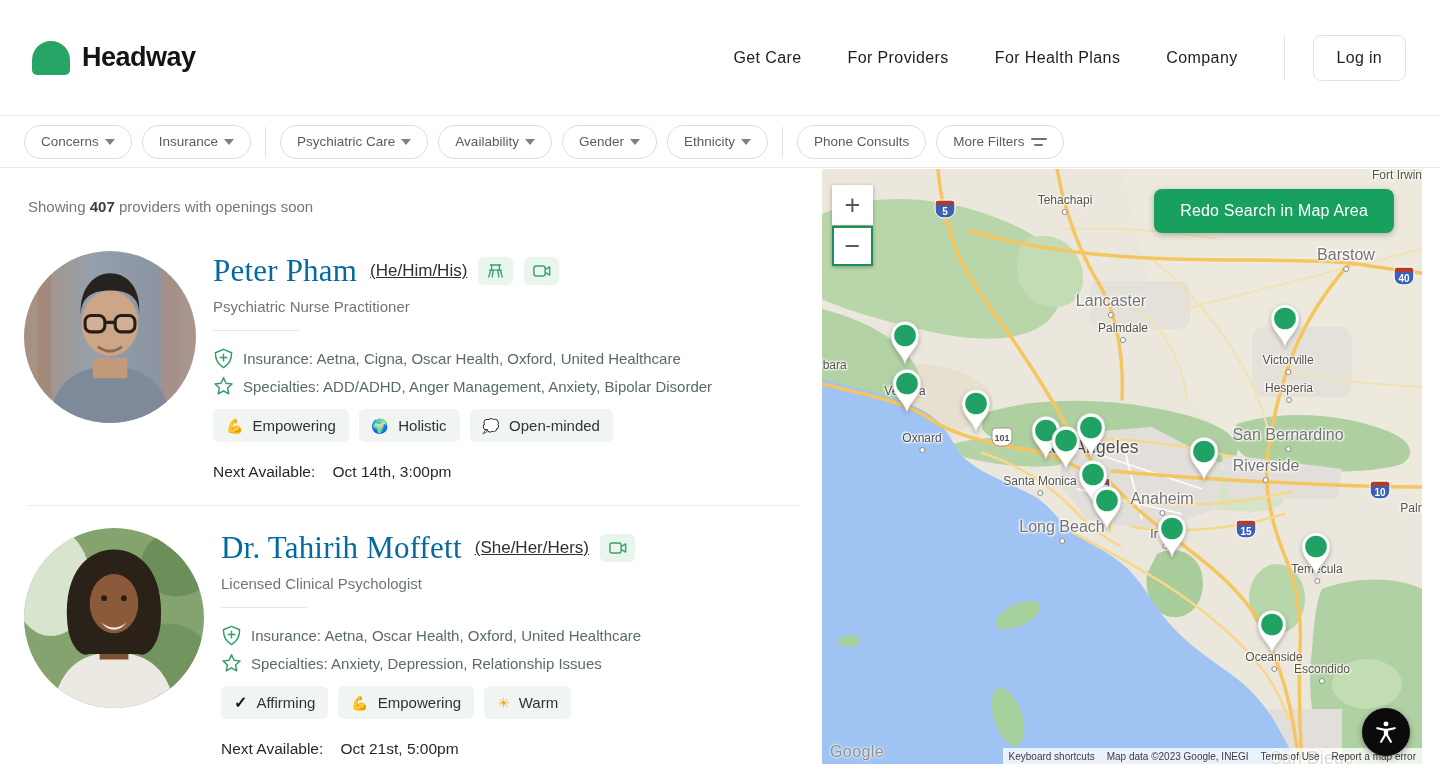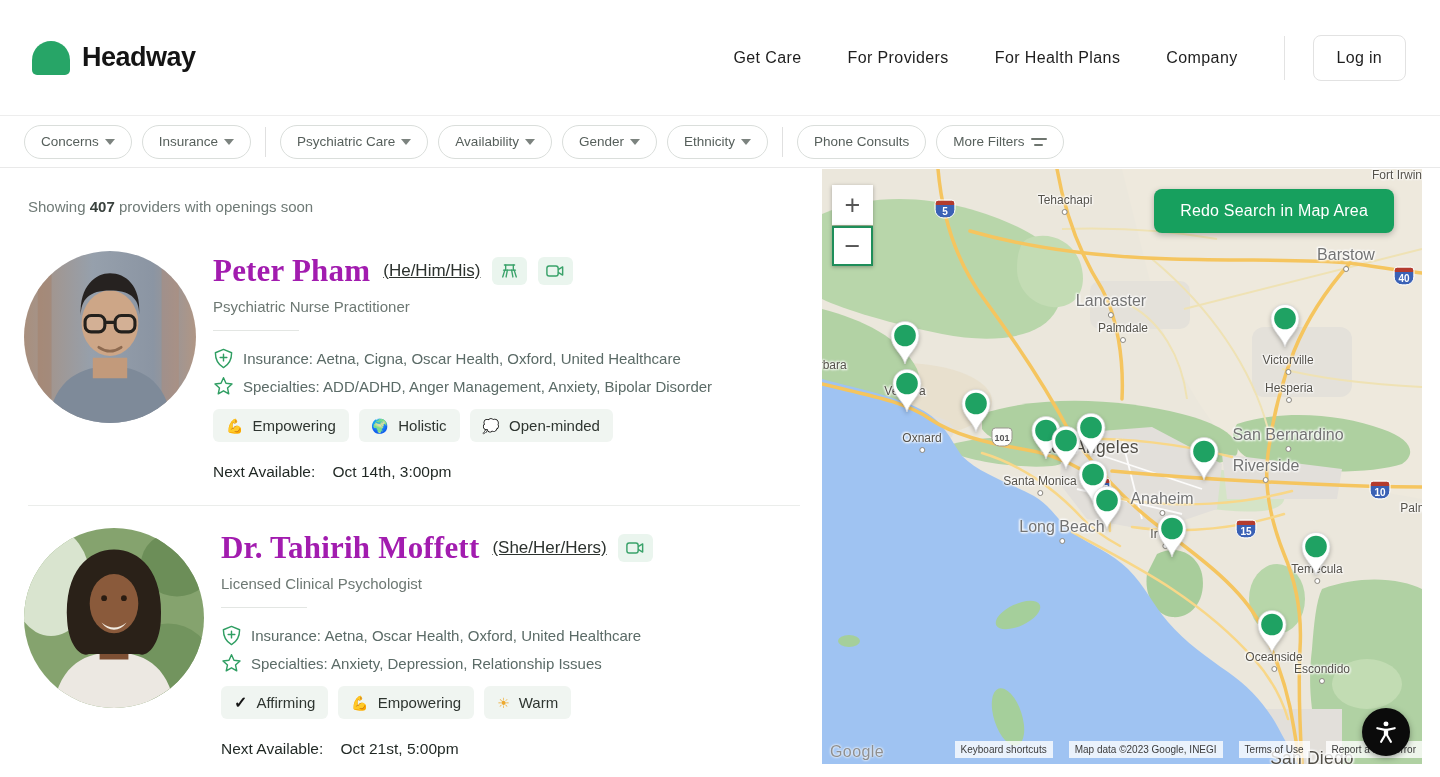--- a/index.html
+++ b/index.html
@@ -40,22 +40,22 @@
   .content { display:flex; height:633px; }
   .results { flex:1; padding:14px 0 0 24px; overflow:hidden; }
   .summary { font-size:15px; color:#6f7a76; margin:16px 0 14px 4px; }
   .summary b { color:#39413d; font-weight:700; }
 
   .card { display:flex; gap:17px; padding-top:22px; }
   .avatar { width:172px; height:172px; border-radius:50%; overflow:hidden; flex:none; }
   .avatar svg { width:100%; height:100%; display:block; }
   .info { padding-top:2px; }
   .name-row { display:flex; align-items:center; gap:11px; }
-  .pname { font-family:"Liberation Serif", serif; font-weight:700; font-size:31px;
-    color:#a21caf; letter-spacing:0.2px; }
+  .pname { font-family:"Liberation Serif", serif; font-weight:400; font-size:31px;
+    color:#0369a1; letter-spacing:0.2px; }
   .pronouns { font-size:17px; color:#2c322e; margin-left:2px;text-decoration:underline; }
   .chip { width:35px; height:28px; background:#eaf5ee; border-radius:6px;
     display:inline-flex; align-items:center; justify-content:center; cursor:pointer; }
   .cred { font-size:15px; color:#6d7873; margin-top:9px; }
   .mini-divider { width:86px; height:1px; background:#e3e6e3; margin:15px 0 17px; }
   .meta-row { display:flex; align-items:center; gap:9px; font-size:15px;
     color:#5b6b67; margin:3px 0 7px; }
   .meta-row svg { flex:none; }
   .tags { display:flex; gap:10px; margin:12px 0 0; }
   .tag { display:inline-flex; align-items:center; gap:9px; background:#f0f5f1;
@@ -100,22 +100,22 @@
 
   .redo-btn { position:absolute; top:20px; right:28px; z-index:5; background:#17a05e;
     color:#fff; border:none; border-radius:8px; padding:13px 26px; font-size:16px;
     font-weight:500; cursor:pointer; font-family:inherit; letter-spacing:0.2px;
     box-shadow:0 2px 6px rgba(0,0,0,0.25); }
 
   .google-logo { position:absolute; left:8px; bottom:3px; z-index:4; font-size:16px;
     font-weight:400; color:#8f8f8f; letter-spacing:0.4px;
     text-shadow:0 0 2px #fff,0 0 3px #fff;text-align:right; }
 
-  .attribution { position:absolute; right:0; bottom:0; height:23px; z-index:4;
-    display:flex; align-items:flex-start; overflow:hidden;gap:16px; }
+  .attribution { position:absolute; right:0; bottom:0; height:16px; z-index:4;
+    display:flex; align-items:flex-start; overflow:hidden; }
   .attribution span { background:rgba(255,255,255,0.78); color:#3c3c3c; font-size:10px;
     line-height:17px; padding:0 6px; white-space:nowrap; cursor:pointer; }
 
   .a11y-btn { position:absolute; right:12px; bottom:8px; width:48px; height:48px;
     border-radius:50%; background:#0b0b0b; border:none; z-index:6; cursor:pointer;
     display:flex; align-items:center; justify-content:center;
     box-shadow:0 2px 6px rgba(0,0,0,0.35); }
 </style>
 </head>
 <body>

